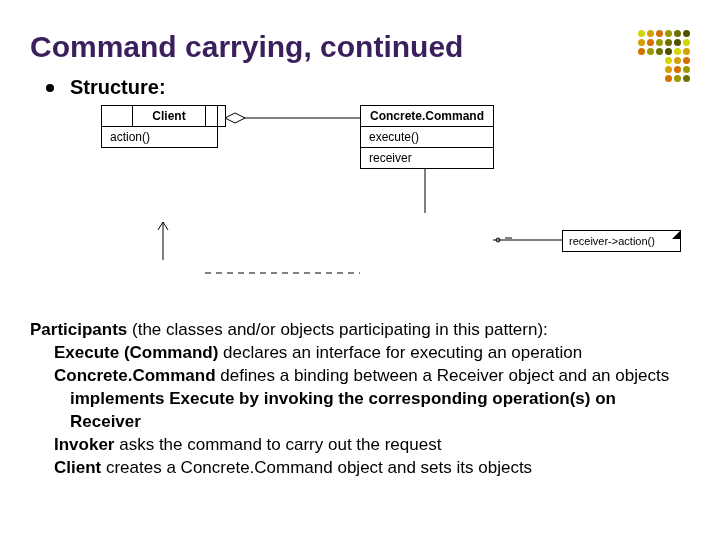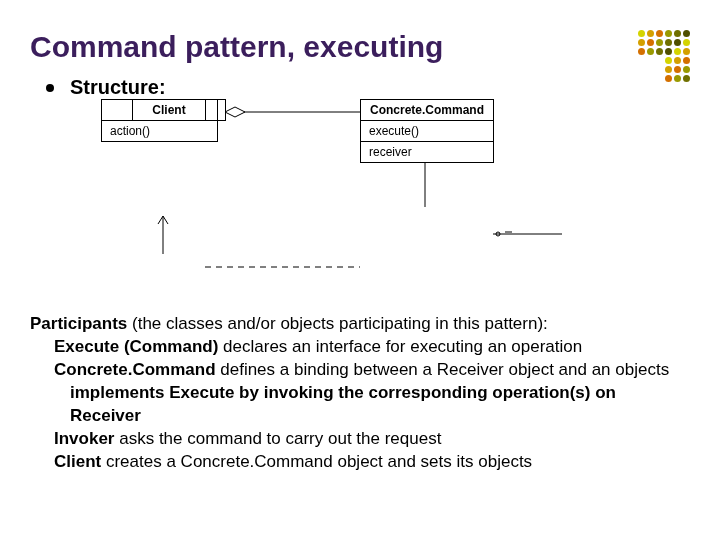--- a/index.html
+++ b/index.html
@@ -15,21 +15,21 @@
   .title {
     font-size: 30px;
     font-weight: bold;
     color: #3b1e5c;
     margin-bottom: 12px;
   }
   .subtitle-row {
     display: flex;
     align-items: center;
     margin-left: 16px;
-    margin-bottom: 0;
+    margin-bottom: 6px;
   }
   .bullet {
     width: 8px;
     height: 8px;
     background: black;
     border-radius: 50%;
     margin-right: 16px;
   }
   .subtitle {
     font-size: 20px;
@@ -147,21 +147,21 @@
     <span style="background: rgb(212, 112, 0); opacity: 1;"></span>
     <span style="background: rgb(154, 154, 0); opacity: 1;"></span>
     <span style="background: rgb(80, 80, 0); opacity: 0;"></span>
     <span style="background: rgb(212, 212, 0); opacity: 0;"></span>
     <span style="background: rgb(212, 160, 0); opacity: 0;"></span>
     <span style="background: rgb(212, 112, 0); opacity: 1;"></span>
     <span style="background: rgb(154, 154, 0); opacity: 1;"></span>
     <span style="background: rgb(112, 112, 0); opacity: 1;"></span>
   </div>
 
-<div class="title">Command pattern, executing</div>
+<div class="title">Command carrying, continued</div>
 
 <div class="subtitle-row">
   <div class="bullet"></div>
   <div class="subtitle">Structure:</div>
 </div>
 
 <div class="diagram">
 
   <svg class="lines">
 
@@ -198,20 +198,23 @@
   <div class="box" style="left:300px; top:108; width:132px;">
     <div class="name">Concrete.Command</div>
     <div class="method">execute()</div>
     <div class="attr">receiver</div>
   </div>
 
   <div class="box" style="left:72px; top:155; width:72px;">
     <div class="name">Client</div>
   </div>
 
+  <div class="note" style="left:502px; top:125px;">
+    <span>receiver-&gt;action()</span>
+  </div>
 
 </div>
 
 <div class="participants">
   <p class="pline">
     <span class="pbold">Participants</span><span>  (the classes and/or objects participating in this pattern):</span>
   </p>
   <p class="pline indent1">
     <span class="pbold">Execute  (Command) </span><span>declares an interface for executing an operation</span>
   </p>

